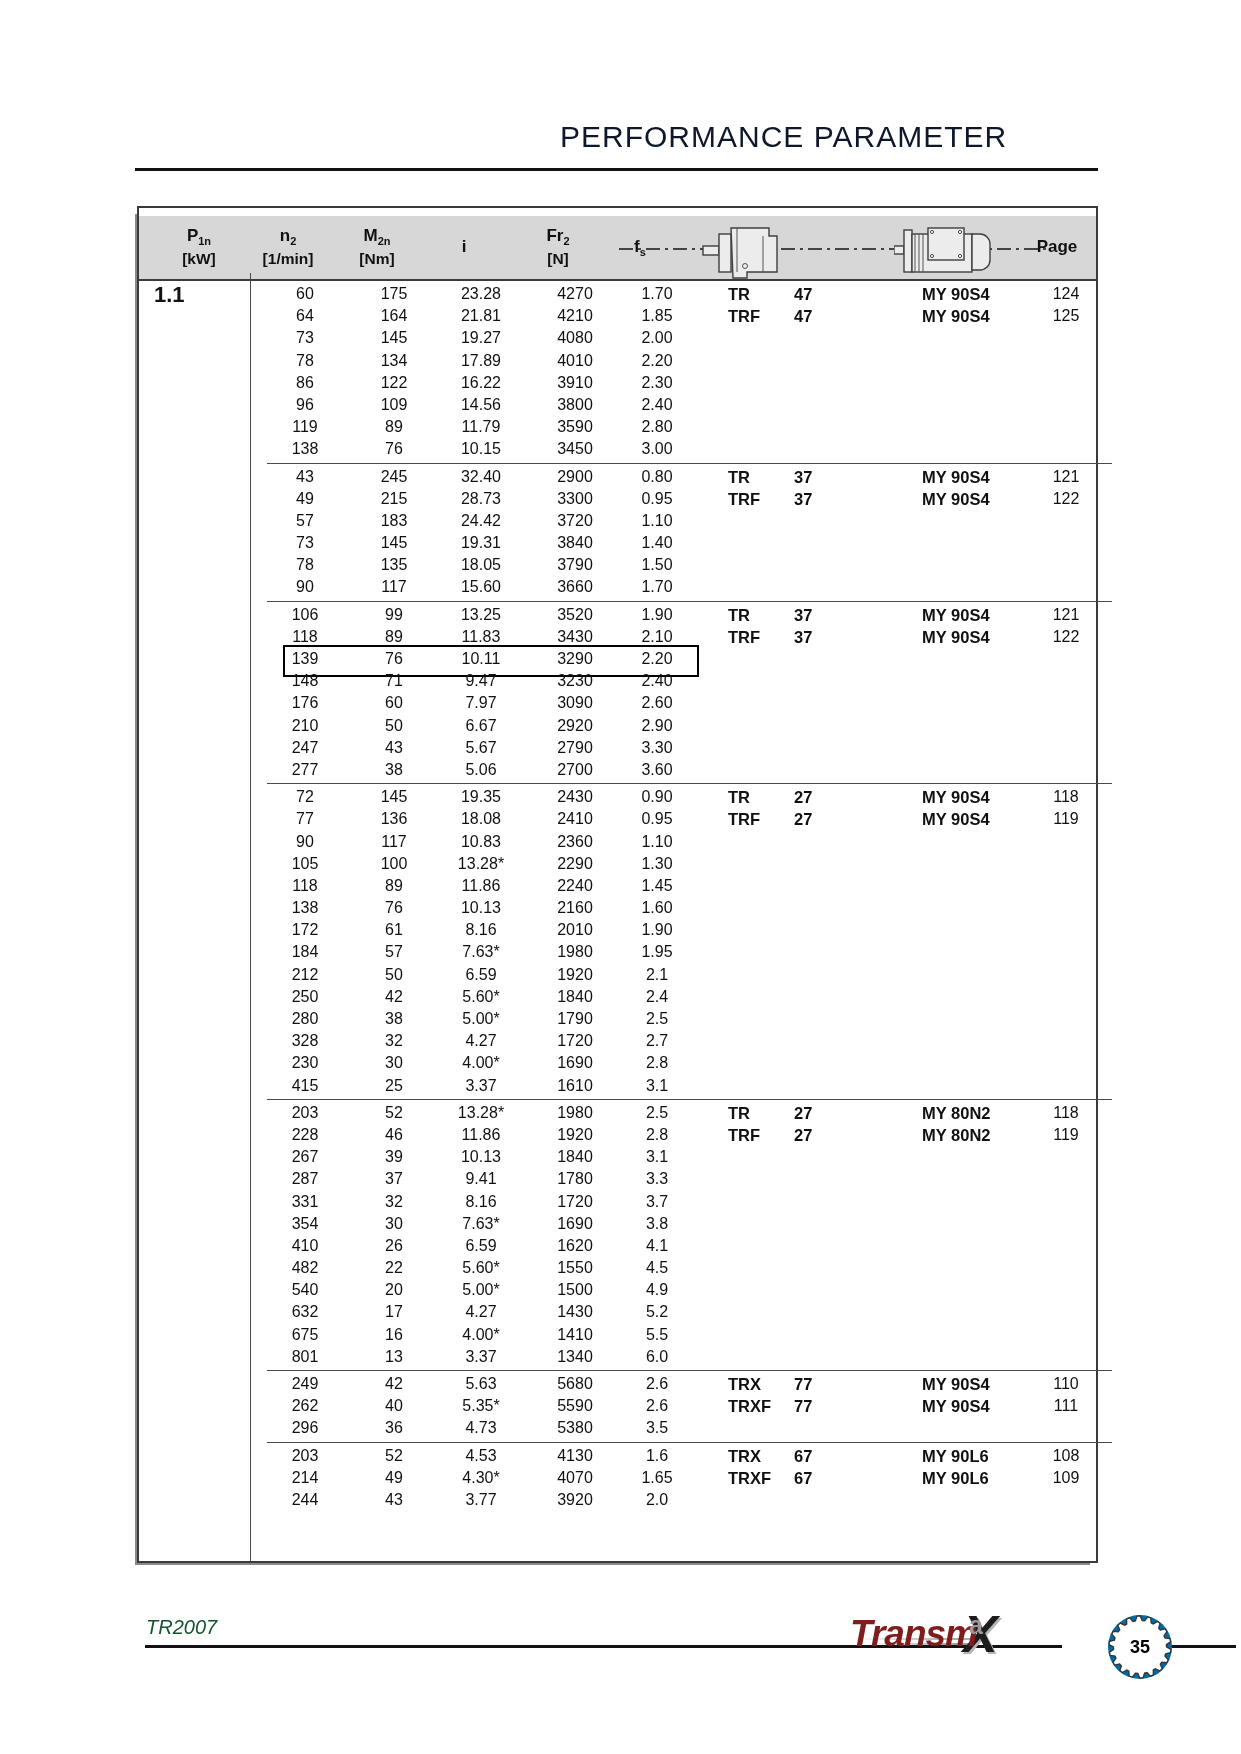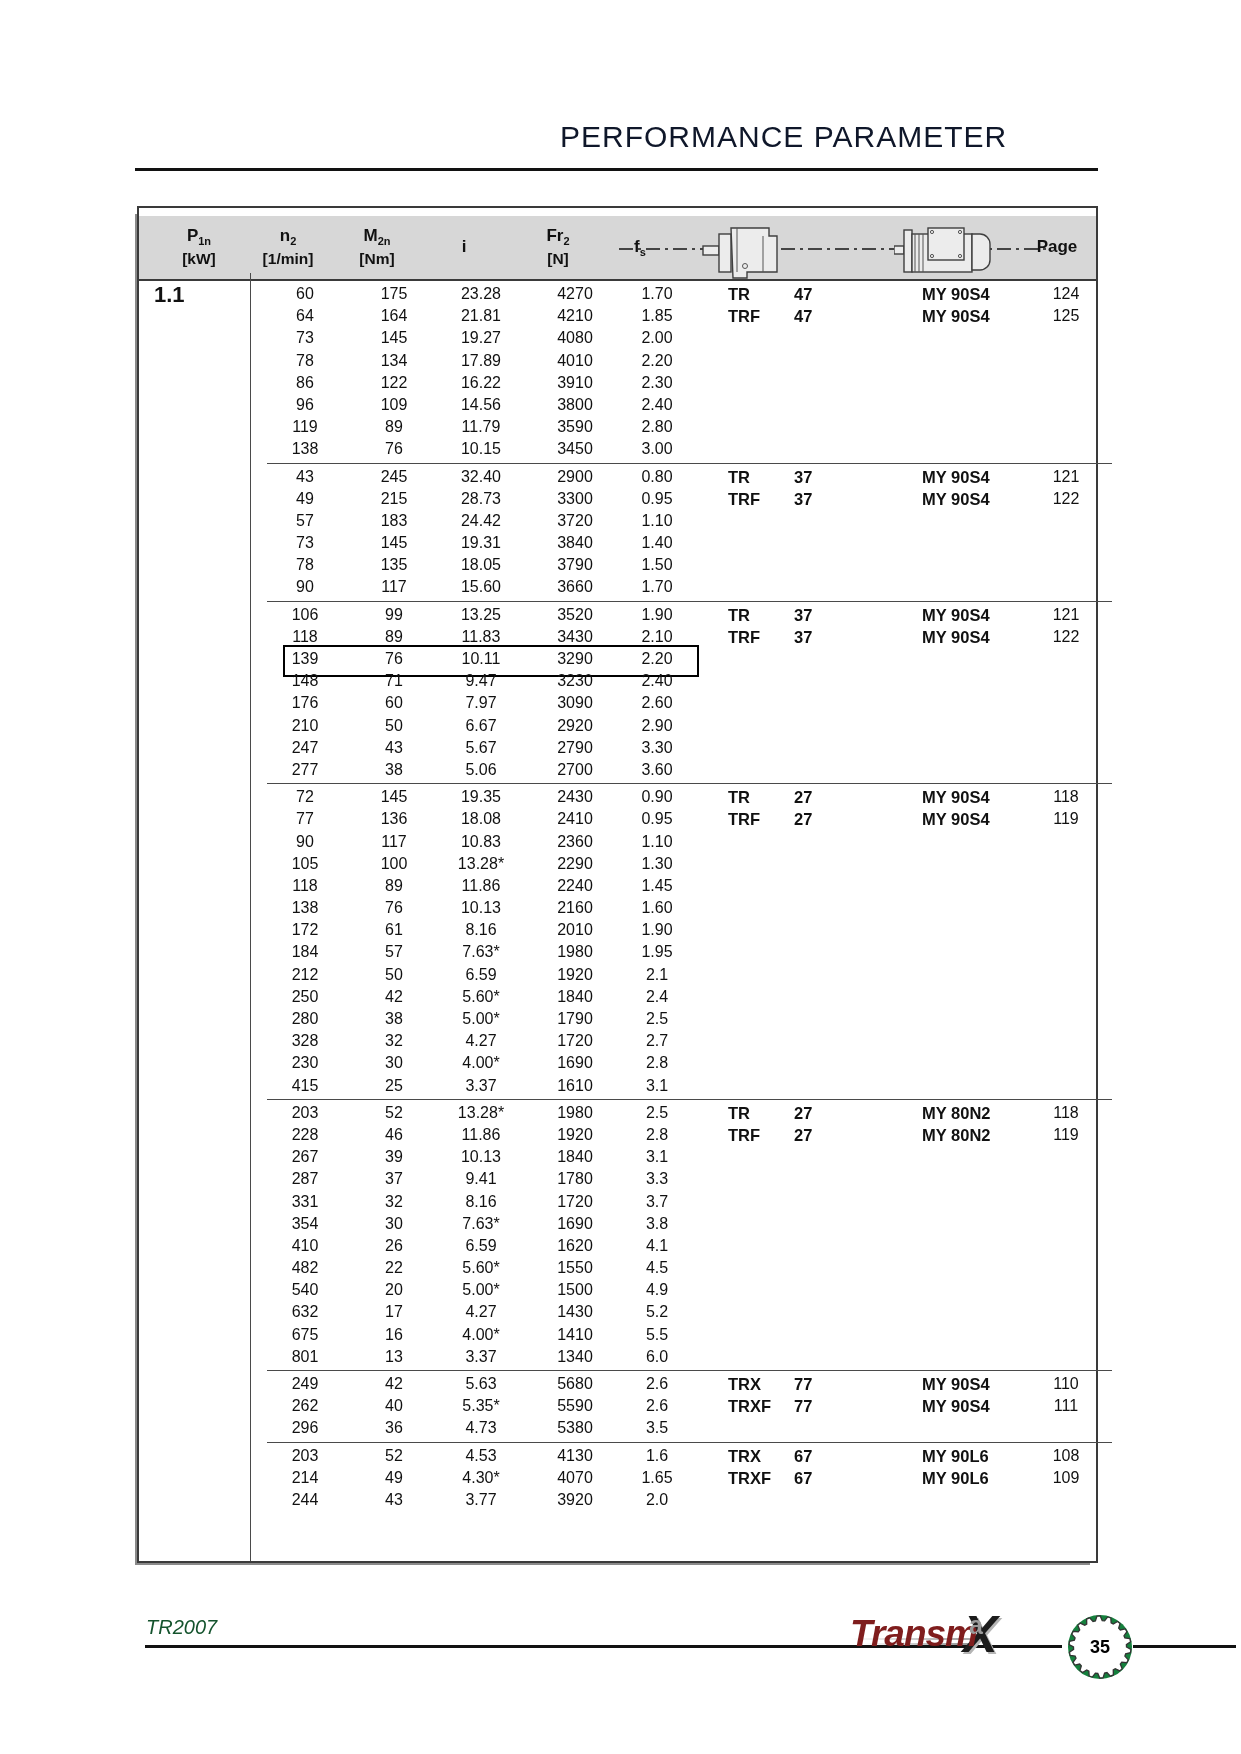--- a/index.html
+++ b/index.html
@@ -110,22 +110,22 @@
   .brand-a {
     font-size: 25px; font-weight: bold; color: #9a9a9a;
     position: relative; top: -12px; margin-left: -8px; z-index: 3;
   }
   .brand-x {
     font-size: 52px; font-weight: bold; font-style: italic;
     color: #1c1c1c; margin-left: -20px; position: relative; top: 6px; z-index: 1;
     text-shadow: 2px 2px 0 #b5b5b5;
   }
   .page-gear {
-    position: absolute; left: 1068px; top: 1615px; width: 64px; height: 64px; z-index: 2;
-    background: #15803d; border-radius: 50%;
+    position: absolute; left: 1108px; top: 1615px; width: 64px; height: 64px; z-index: 2;
+    background: #0369a1; border-radius: 50%;
   }
   .page-gear svg { display: block; }
   .page-gear .page-num {
     position: absolute; left: 0; top: 0; width: 64px; height: 64px;
     display: flex; align-items: center; justify-content: center;
     font-size: 18px; font-weight: bold; color: #000;
   }
 
   .drawing { stroke: #3f3f3f; stroke-width: 1.4; fill: #ececec; }
   .drawing-thin { stroke: #555; stroke-width: 1; fill: none; }

